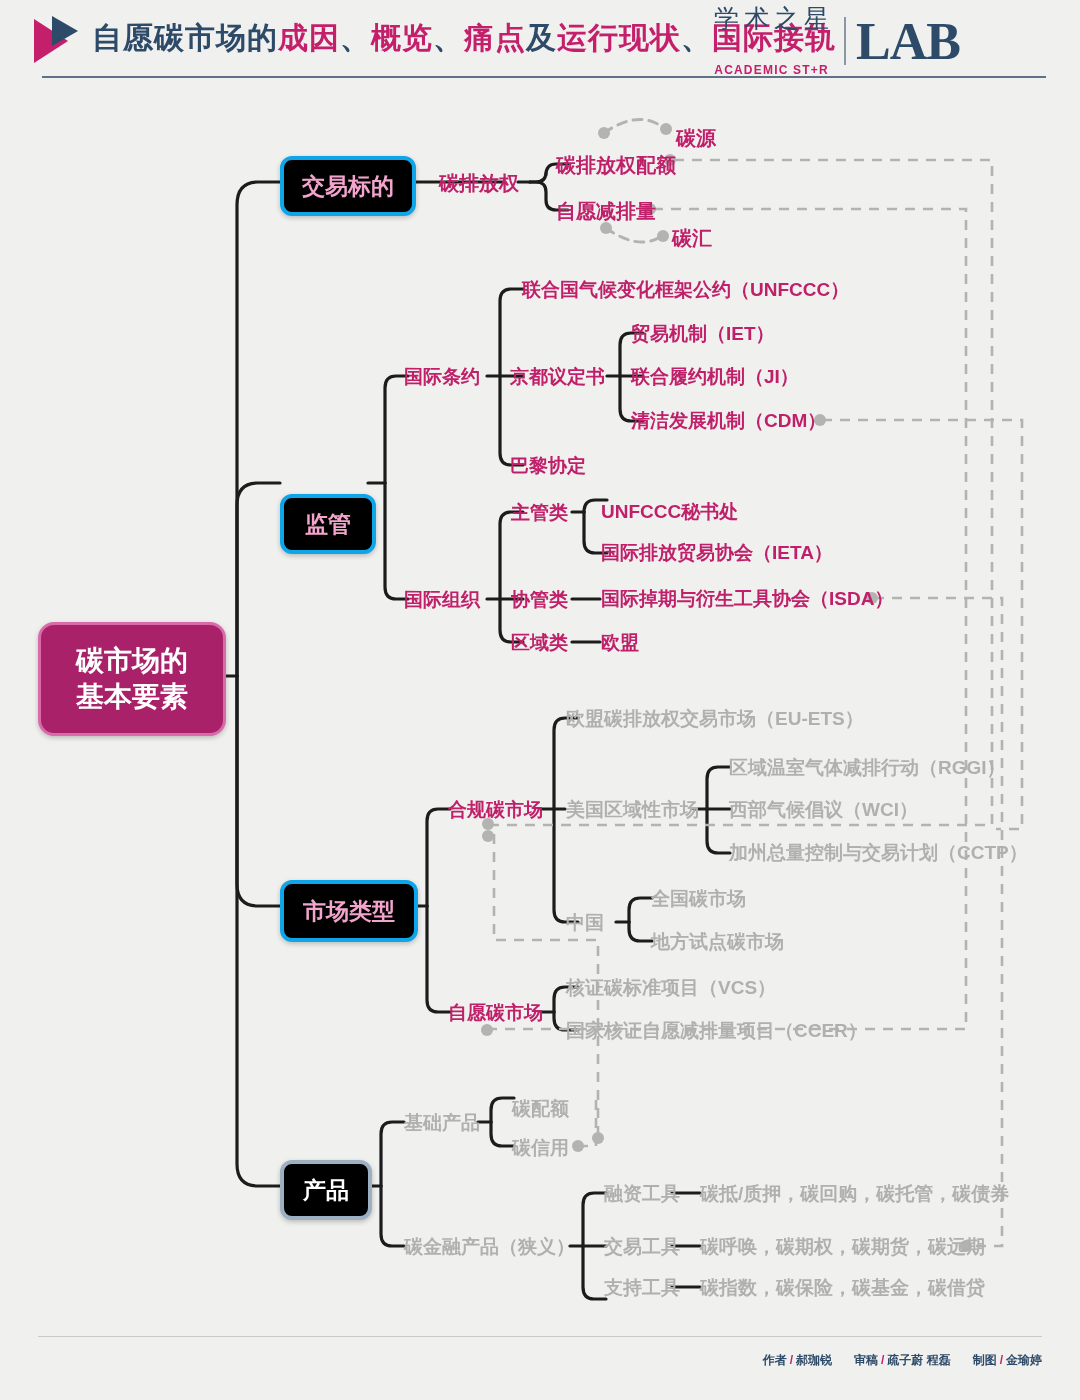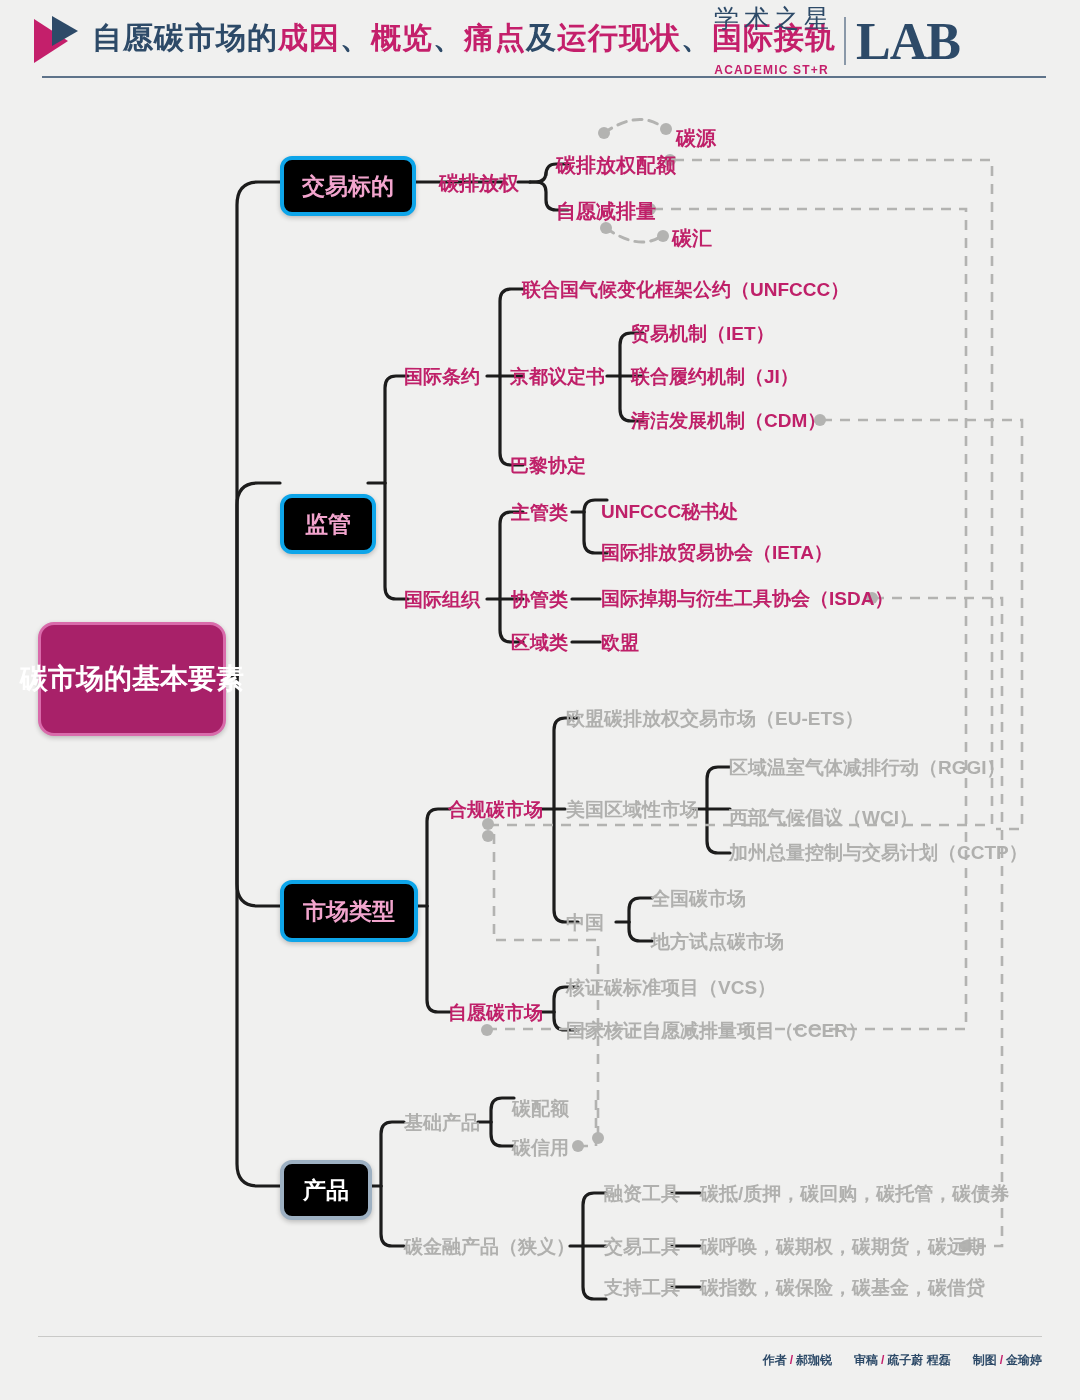--- a/index.html
+++ b/index.html
@@ -46,21 +46,21 @@
   
   .box{
     position:absolute;border-radius:12px;
     display:flex;align-items:center;justify-content:center;
     font-weight:bold;white-space:nowrap;
     box-shadow:0 2px 5px rgba(0,0,0,.22);
   }
   .box-root{
     background:#a82169;color:#ffffff;font-size:28px;
     border:3px solid #d96bab;border-radius:16px;
-    line-height:1.28;text-align:center;flex-direction:row;
+    line-height:1.28;text-align:center;flex-direction:column;
   }
   .box-branch{background:#000000;color:#f2a4cd;font-size:23px;border:4px solid #0ea5e9;}
   .box-branch.muted{color:#ffffff;border-color:#9db0c2;}
 
   .lbl{
     position:absolute;white-space:nowrap;font-weight:bold;
     line-height:1;
   }
   .lbl.cn{font-family:"Liberation Sans","DejaVu Sans",sans-serif;}
   .c-pink{color:#bf2069;}
@@ -247,21 +247,21 @@
   <div class="lbl cn c-pink s19" style="left:601px;top:543px;">国际排放贸易协会（IETA）</div>
   <div class="lbl cn c-pink s19" style="left:511px;top:590px;">协管类</div>
   <div class="lbl cn c-pink s19" style="left:601px;top:589px;">国际掉期与衍生工具协会（ISDA）</div>
   <div class="lbl cn c-pink s19" style="left:511px;top:633px;">区域类</div>
   <div class="lbl cn c-pink s19" style="left:601px;top:633px;">欧盟</div>
 
   <div class="lbl cn c-pink s19" style="left:448px;top:800px;">合规碳市场</div>
   <div class="lbl cn c-gray s19" style="left:566px;top:709px;">欧盟碳排放权交易市场（EU-ETS）</div>
   <div class="lbl cn c-gray s19" style="left:566px;top:800px;">美国区域性市场</div>
   <div class="lbl cn c-gray s19" style="left:729px;top:758px;">区域温室气体减排行动（RGGI）</div>
-  <div class="lbl cn c-gray s19" style="left:729px;top:800px;margin-top:8px;">西部气候倡议（WCI）</div>
+  <div class="lbl cn c-gray s19" style="left:729px;top:800px;">西部气候倡议（WCI）</div>
   <div class="lbl cn c-gray s19" style="left:729px;top:843px;">加州总量控制与交易计划（CCTP）</div>
   <div class="lbl cn c-gray s19" style="left:566px;top:913px;">中国</div>
   <div class="lbl cn c-gray s19" style="left:651px;top:889px;">全国碳市场</div>
   <div class="lbl cn c-gray s19" style="left:651px;top:932px;">地方试点碳市场</div>
 
   <div class="lbl cn c-pink s19" style="left:448px;top:1003px;">自愿碳市场</div>
   <div class="lbl cn c-gray s19" style="left:566px;top:978px;">核证碳标准项目（VCS）</div>
   <div class="lbl cn c-gray s19" style="left:566px;top:1021px;">国家核证自愿减排量项目（CCER）</div>
 
   <div class="lbl cn c-gray s19" style="left:404px;top:1113px;">基础产品</div>

